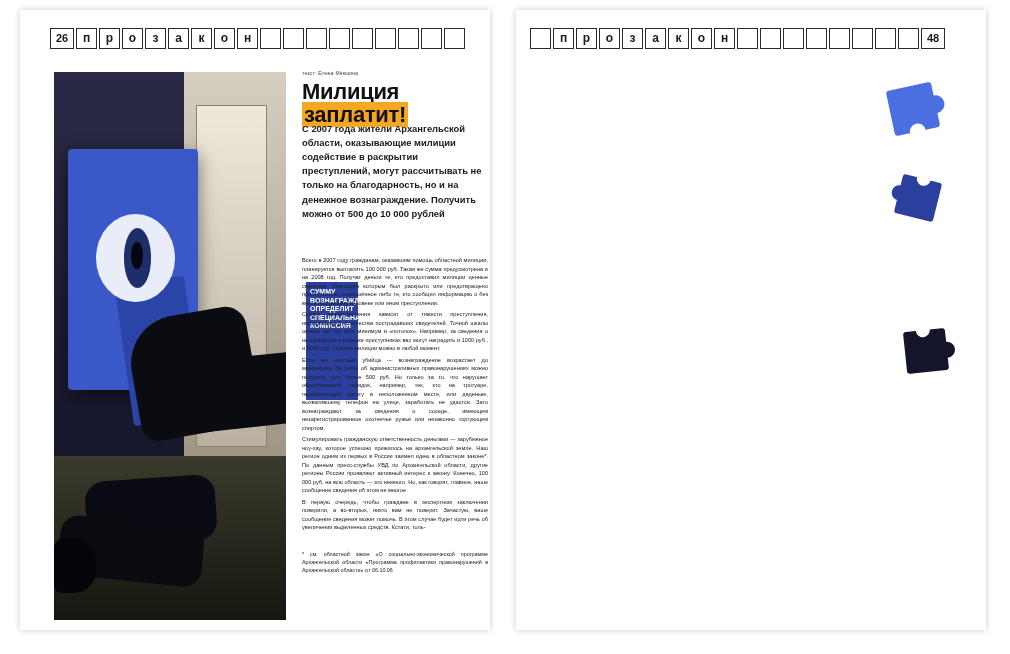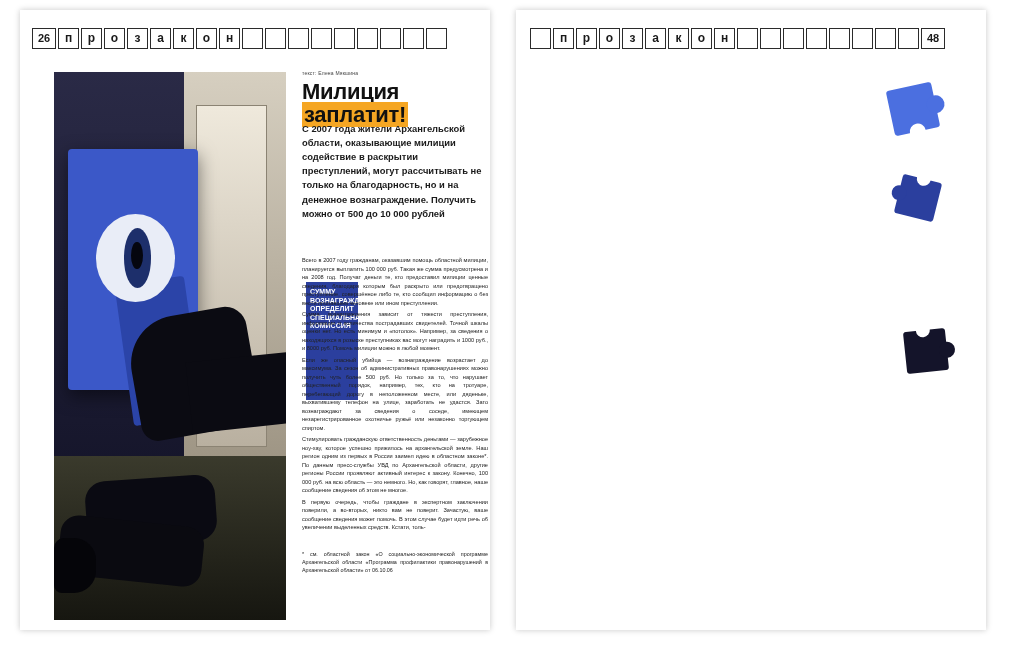--- a/index.html
+++ b/index.html
@@ -6,21 +6,21 @@
   body{width:1010px;height:654px;font-family:"Liberation Sans",sans-serif;overflow:hidden;}
   .spread{position:relative;width:1010px;height:654px;background:#ffffff;}
 
   
   .page{position:absolute;top:10px;height:620px;background:#ffffff;box-shadow:0 0 6px rgba(0,0,0,.22);}
   .page.left{left:20px;width:470px;}
   .page.right{left:516px;width:470px;}
 
   
   .runhead{position:absolute;top:28px;height:20px;display:flex;align-items:center;gap:2px;}
-  .runhead.left{left:32px;}
+  .runhead.left{left:50px;}
   .runhead.right{left:530px;}
   .pnum{width:22px;height:19px;border:1px solid #2b2b2b;display:flex;align-items:center;justify-content:center;font-size:11px;font-weight:bold;color:#1a1a1a;}
   .rbox{width:19px;height:19px;border:1px solid #2b2b2b;display:flex;align-items:center;justify-content:center;font-size:12px;font-weight:bold;color:#1a1a1a;text-transform:lowercase;}
   .rbox.empty{color:transparent;}
 
   
   .photo{position:absolute;left:34px;top:62px;width:232px;height:548px;background:linear-gradient(160deg,#1b1b30 0%,#101021 45%,#05050c 100%);overflow:hidden;}
   .ph-wallL{position:absolute;left:0;top:0;width:58%;height:74%;background:linear-gradient(180deg,#2a2a46,#15152a);}
   .ph-wallR{position:absolute;right:0;top:0;width:44%;height:70%;background:linear-gradient(180deg,#d6cfc0,#9f9685);}
   .ph-door{position:absolute;right:8%;top:6%;width:30%;height:62%;background:linear-gradient(180deg,#efe9dc,#b9b0a0);border:1px solid #8b8373;}

